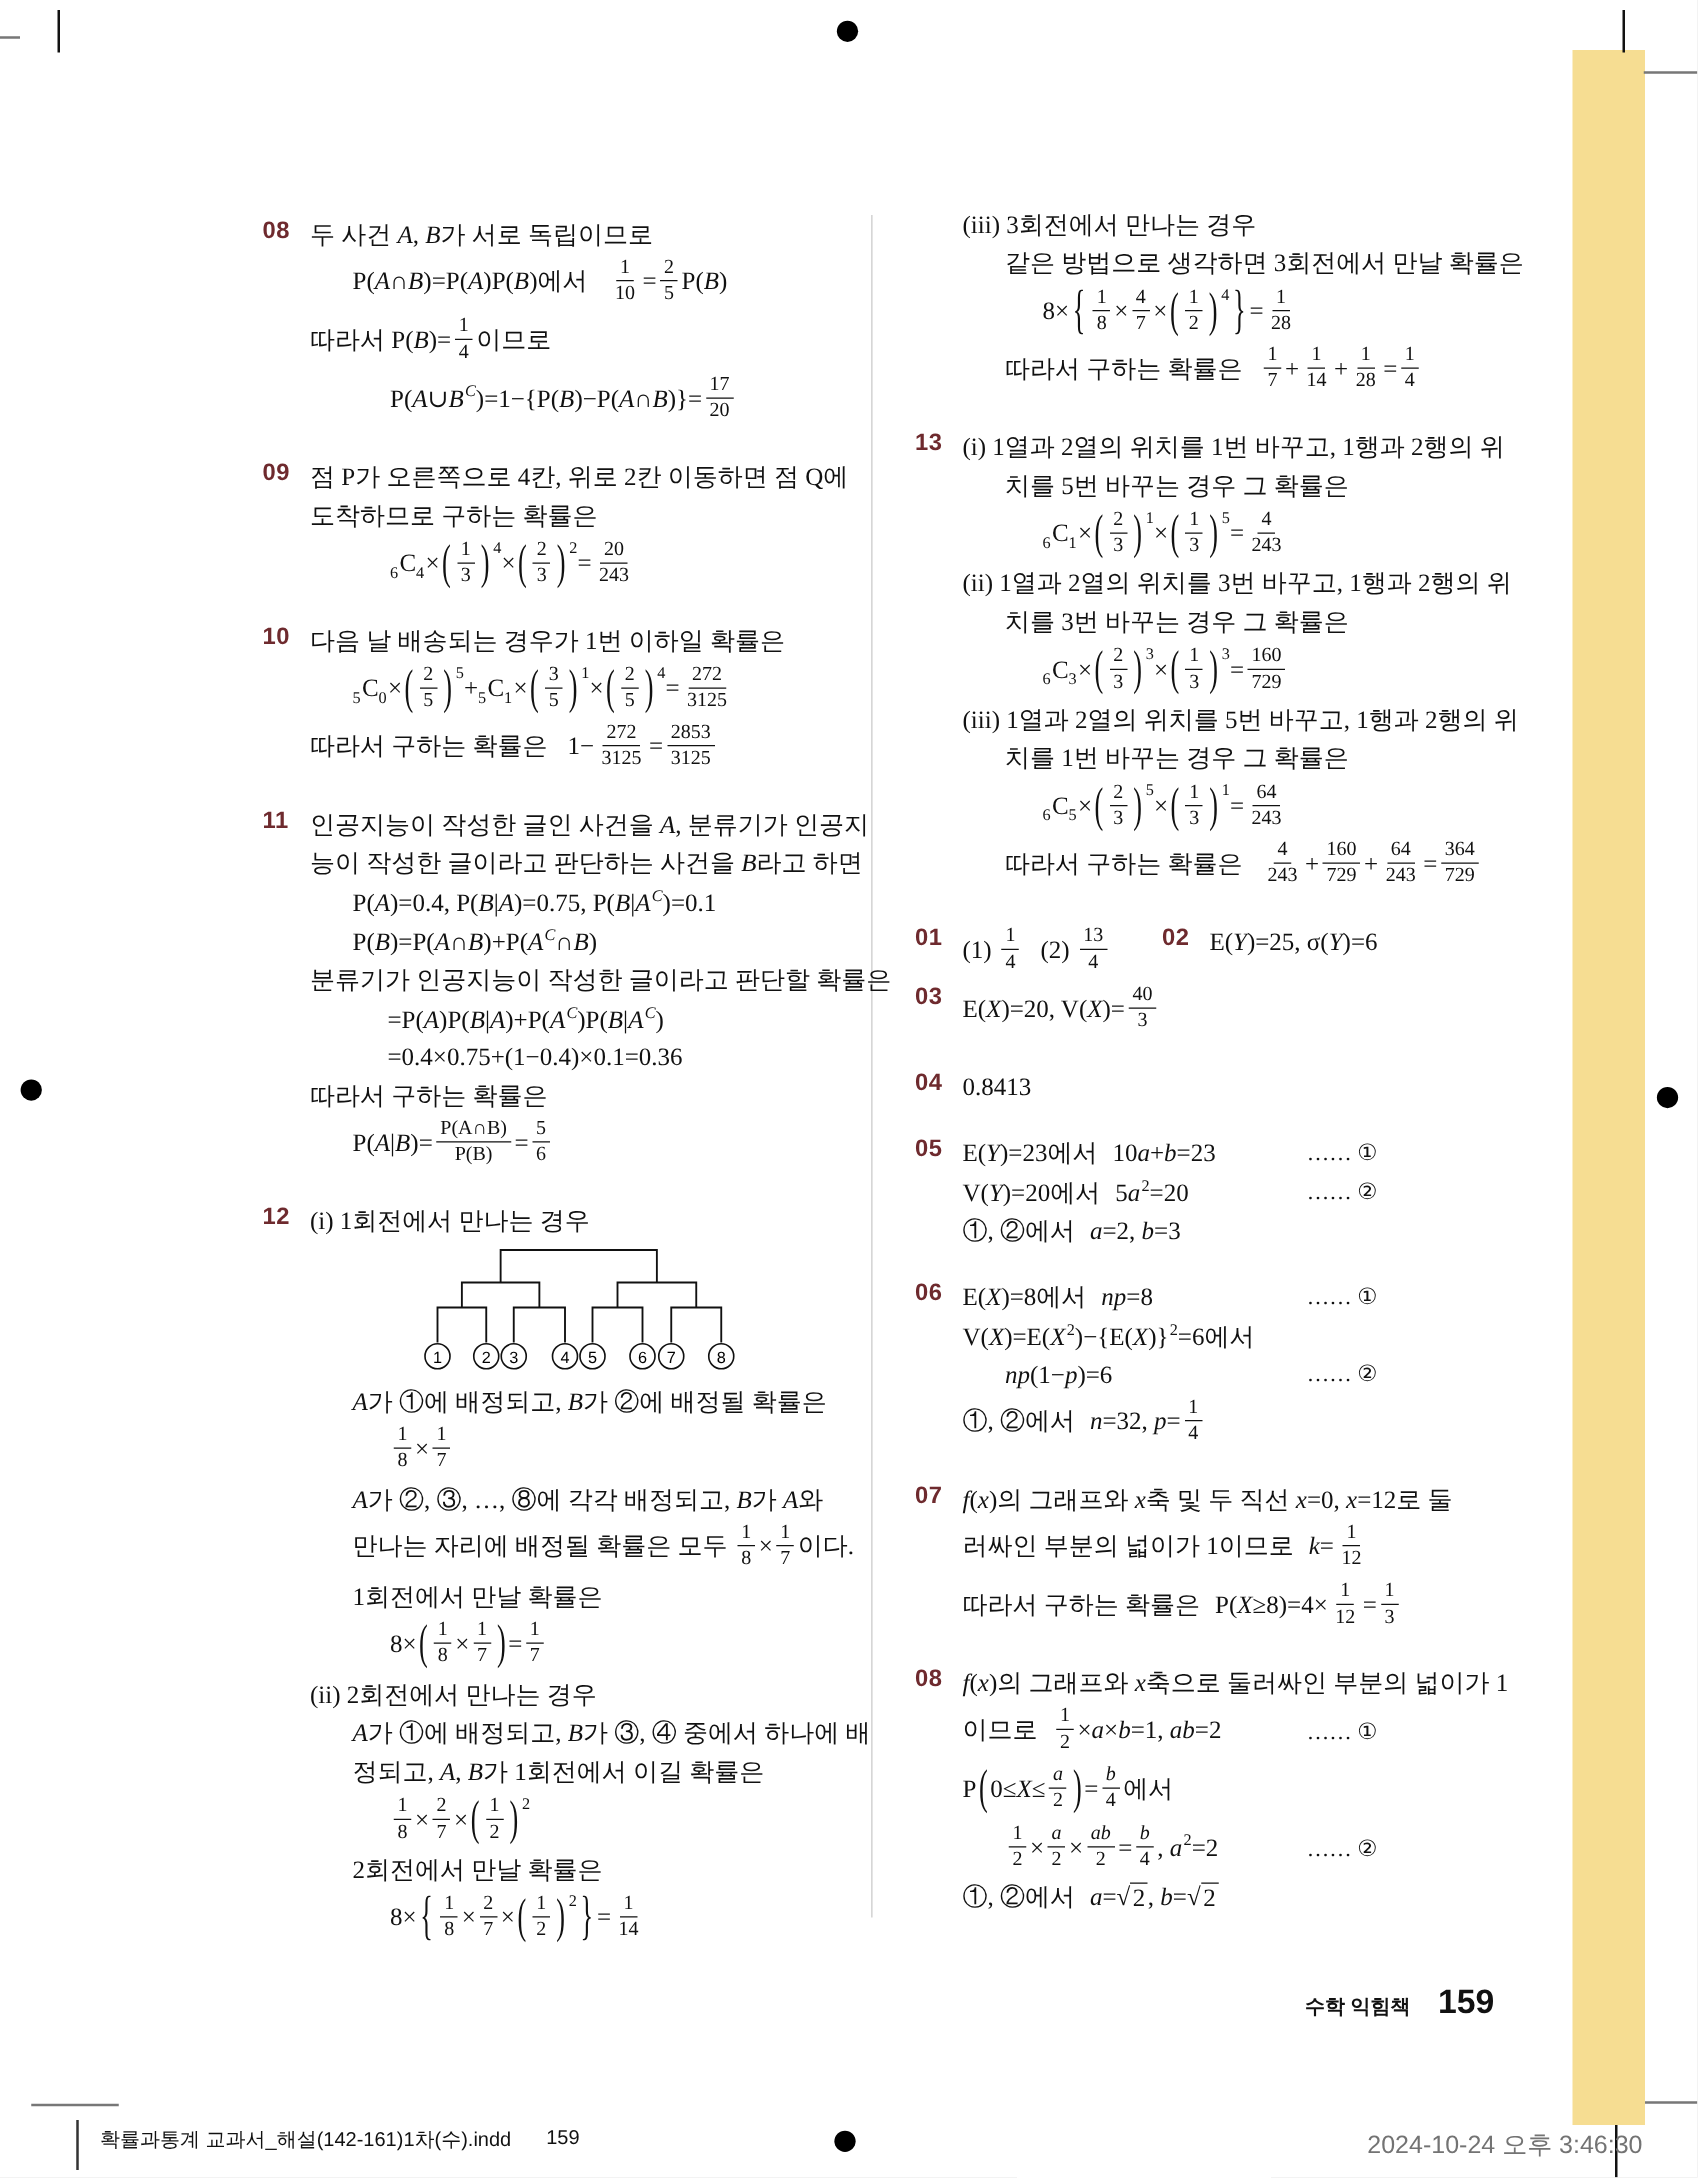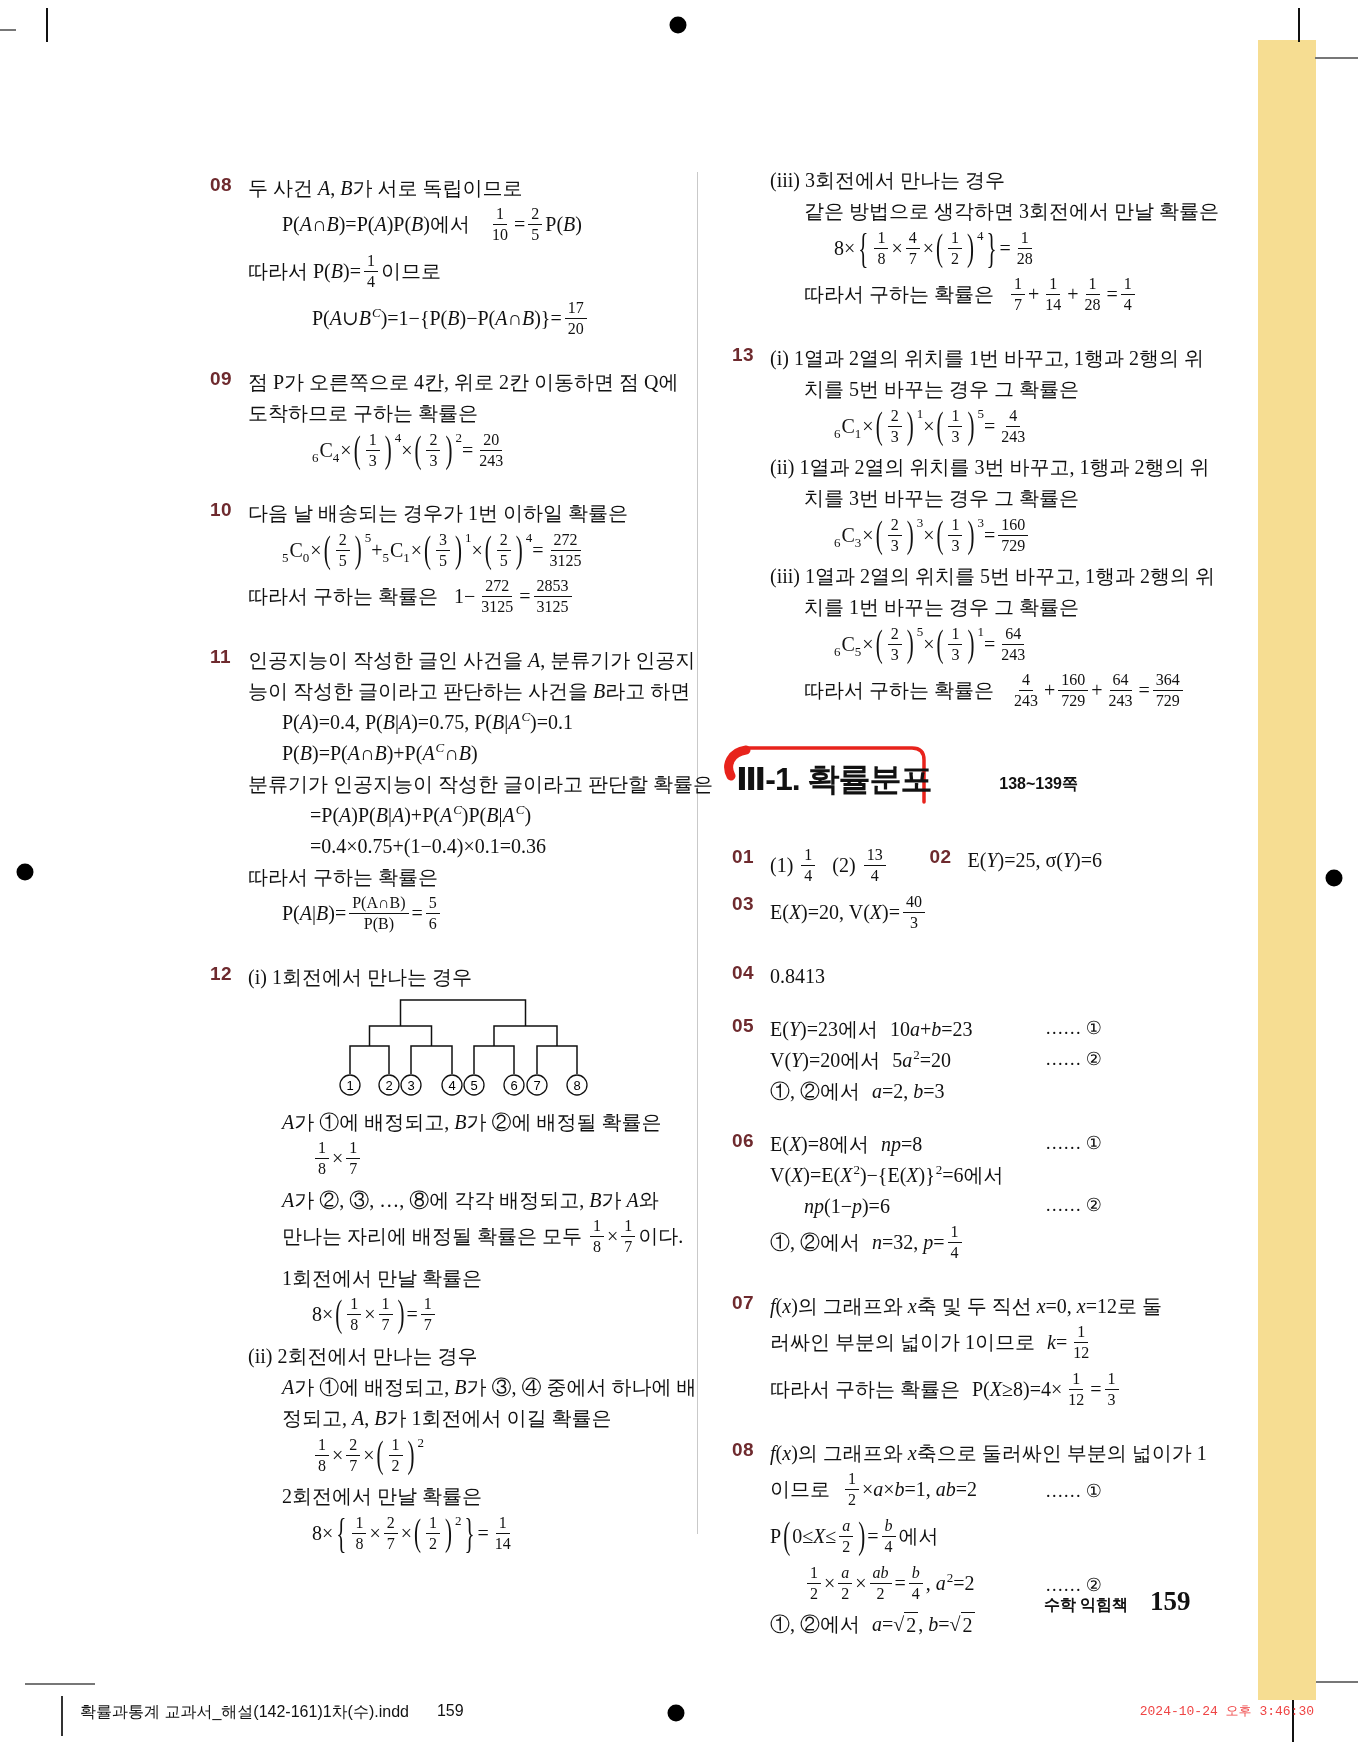--- a/index.html
+++ b/index.html
@@ -45,27 +45,27 @@
   
   .secwrap{position:relative;height:64px;margin:34px 0 30px -52px;}
   .secdeco{position:absolute;left:0;top:-8px;}
   .secdeco path{stroke:var(--accent);fill:none;}
   .sectitle{position:absolute;left:18px;top:8px;font-family:"Liberation Sans","DejaVu Sans",sans-serif;
             font-weight:bold;font-size:32px;letter-spacing:-1px;color:#111;}
   .secpages{position:absolute;right:24px;top:24px;font-family:"Liberation Sans","DejaVu Sans",sans-serif;
             font-weight:bold;font-size:16px;color:#111;}
   
   #pagefoot{position:absolute;left:1044px;top:1586px;display:flex;align-items:baseline;gap:22px;
-            font-family:Liberation Serif, serif;font-weight:bold;color:#111;}
+            font-family:Liberation Sans, sans-serif;font-weight:bold;color:#111;}
   #pagefoot .lab{font-size:16px;}
   #pagefoot .pg{font-size:27px;}
   #filefoot{position:absolute;left:80px;top:1702px;font-family:"Liberation Sans","DejaVu Sans",sans-serif;
             font-size:16px;color:#111;display:flex;gap:28px;justify-content:center;}
-  #datefoot{position:absolute;right:44px;top:1702px;font-family:Liberation Mono, monospace;
-            font-size:13px;color:#ef4444;}
+  #datefoot{position:absolute;right:44px;top:1702px;font-family:Liberation Sans, sans-serif;
+            font-size:20px;color:#737373;}
   #fbar{position:absolute;left:61px;top:1696px;width:2px;height:40px;background:#333;}
 </style>
 </head>
 <body>
 
 <div class="page">
 
   <div class="stripe" style="left:1258px;top:40px;width:58px;height:1660px;"></div>
   <div class="divider" style="left:697px;top:172px;height:1362px;"></div>
 
@@ -449,28 +449,20 @@
               </span><span class="mt">+</span><span class="fr">
                 <span class="n mt">64</span>
                 <span class="d mt">243</span>
               </span><span class="mt">=</span><span class="fr">
                 <span class="n mt">364</span>
                 <span class="d mt">729</span>
               </span></span>
           </div>
         </div>
       </div>
-      <div class="secwrap">
-        <svg class="secdeco" width="216" height="68" viewBox="0 0 216 68">
-          <path d="M28,8 C13,10 7,23 13,34" stroke-width="9" stroke-linecap="round"></path>
-          <path d="M30,6 H194 Q206,6 206,18 V60" stroke-width="3.5" stroke-linecap="round"></path>
-        </svg>
-        <span class="sectitle">Ⅲ-1. 확률분포</span>
-        <span class="secpages">138~139쪽</span>
-      </div>
       <div class="pair">
         <div class="prob p1">
           <span class="pnum">01</span>
           <div class="pbody">
             <div class="ln ind0 fl">
               <span class="seg"><span class="mt">(1) </span><span class="fr">
                   <span class="n mt">1</span>
                   <span class="d mt">4</span>
                 </span><span class="gap" style="width: 14px;"></span><span class="mt">(2) </span><span class="fr">
                   <span class="n mt">13</span>

